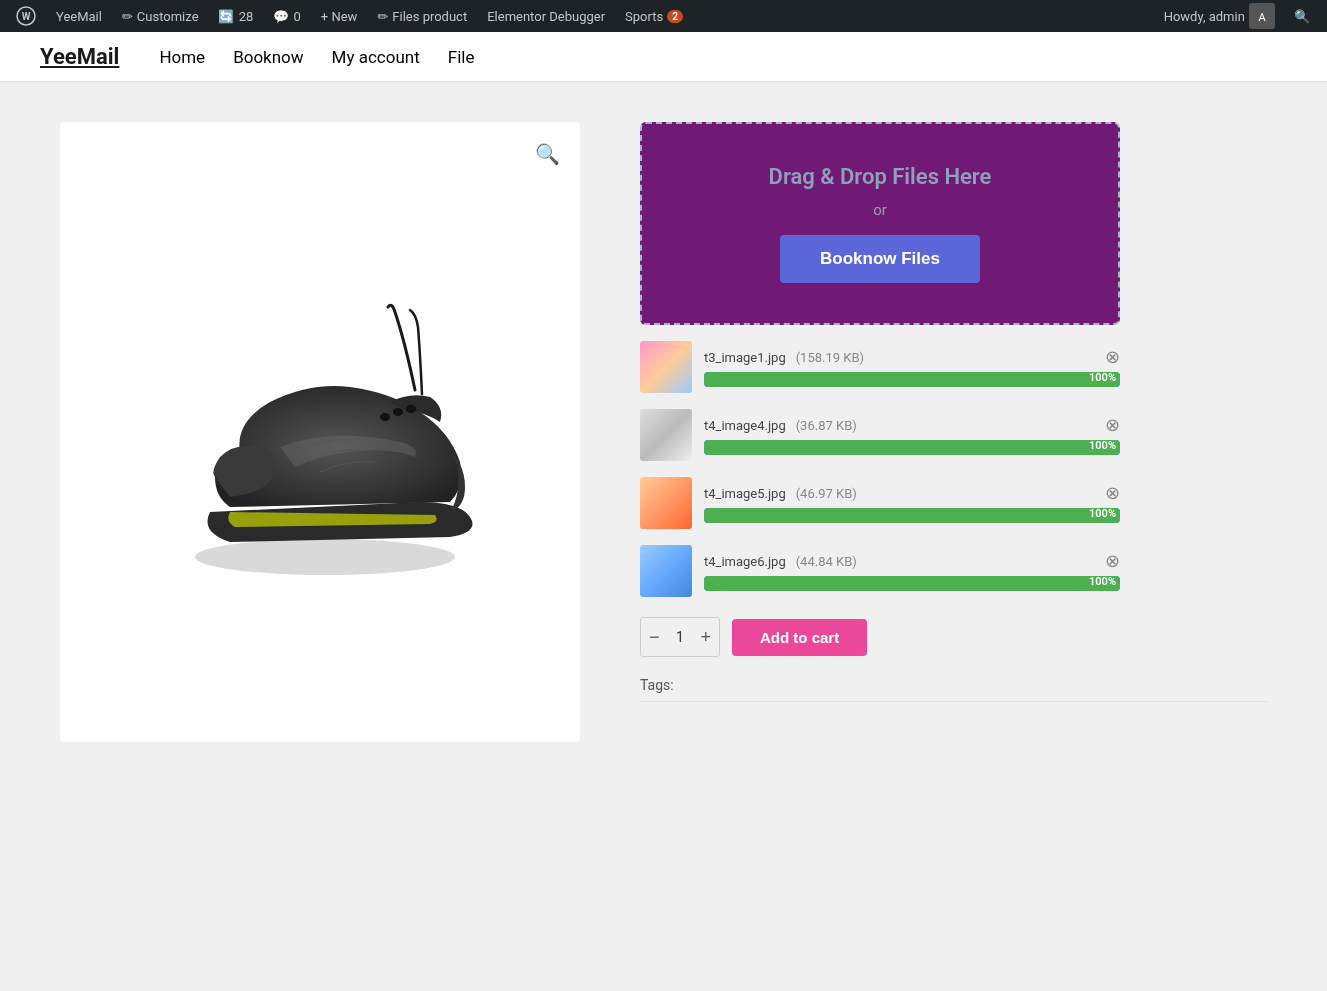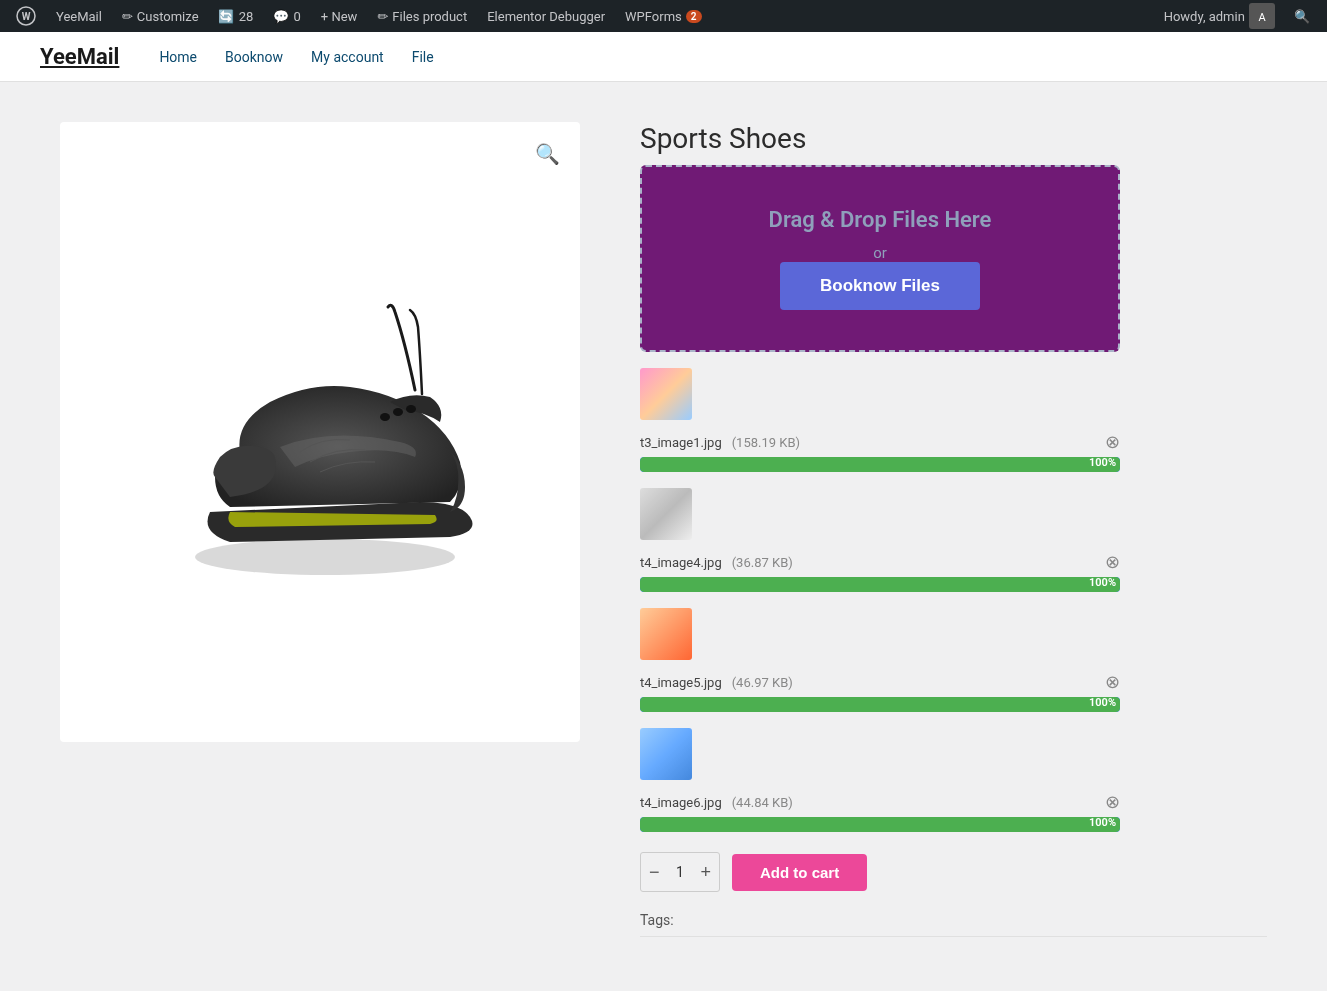--- a/index.html
+++ b/index.html
@@ -49,23 +49,23 @@
     }
     .site-logo {
       font-size: 22px;
       font-weight: 700;
       color: #1a1a1a;
       text-decoration: underline;
       text-decoration-color: #1a1a1a;
     }
     .site-nav { display: flex; gap: 28px; }
     .site-nav a {
-      color: #0c4a6e;
+      color: #000000;
       text-decoration: none;
-      font-size: 14px;
+      font-size: 17px;
     }
 
     
     .main-content {
       display: flex;
       gap: 0;
       padding: 40px 60px;
       max-width: 1327px;
       margin: 0 auto;
     }
@@ -128,40 +128,41 @@
     }
     .dropzone-text {
       font-size: 22px;
       font-weight: 600;
       color: #8fa0bb;
       margin-bottom: 12px;
     }
     .dropzone-or {
       font-size: 15px;
       color: #8fa0bb;
+      margin-bottom: 16px;
     }
     .browse-btn {
       background: #5b67d8;
       color: #fff;
       border: none;
       border-radius: 4px;
       padding: 14px 40px;
       font-size: 17px;
       font-weight: 600;
       cursor: pointer;
     }
 
     
     .file-list { width: 480px; }
     .file-item {
       display: flex;
+      align-items: center;
       gap: 12px;
       margin-bottom: 16px;
       position: relative;
-      flex-direction: column;
     }
     .file-thumb {
       width: 52px;
       height: 52px;
       object-fit: cover;
       border-radius: 3px;
       flex-shrink: 0;
       overflow: hidden;
     }
     .file-info { flex: 1; }
@@ -300,21 +301,21 @@
     <span>+ New</span>
   </div>
   <div class="admin-bar-item">
     <span>✏</span>
     <span>Files product</span>
   </div>
   <div class="admin-bar-item">
     <span>Elementor Debugger</span>
   </div>
   <div class="admin-bar-item">
-    <span>WPForms</span>
+    <span>Sports</span>
     <span class="admin-bar-badge">2</span>
   </div>
   <div class="admin-bar-spacer"></div>
   <div class="admin-bar-item">
     <span>Howdy, admin</span>
     <svg width="26" height="26" viewBox="0 0 26 26">
       <rect width="26" height="26" rx="3" fill="#555"></rect>
       <text x="13" y="18" text-anchor="middle" fill="#fff" font-size="11">A</text>
     </svg>
   </div>
@@ -374,21 +375,20 @@
 
       <ellipse cx="235" cy="145" rx="5" ry="4" fill="#111"></ellipse>
       <ellipse cx="248" cy="140" rx="5" ry="4" fill="#111"></ellipse>
       <ellipse cx="261" cy="137" rx="5" ry="4" fill="#111"></ellipse>
 
       <path d="M 295 175 Q 315 190 315 215 Q 315 235 300 240 Q 310 225 308 200 Q 306 183 295 175 Z" fill="#333"></path>
     </svg>
   </div>
 
   <div class="product-details-section">
-    <h1 class="product-title">Sports Shoes</h1>
 
     <div class="dropzone">
       <div class="dropzone-text">Drag &amp; Drop Files Here</div>
       <div class="dropzone-or">or</div>
       <button class="browse-btn">Booknow Files</button>
     </div>
 
     <div class="file-list">
 
       <div class="file-item">

